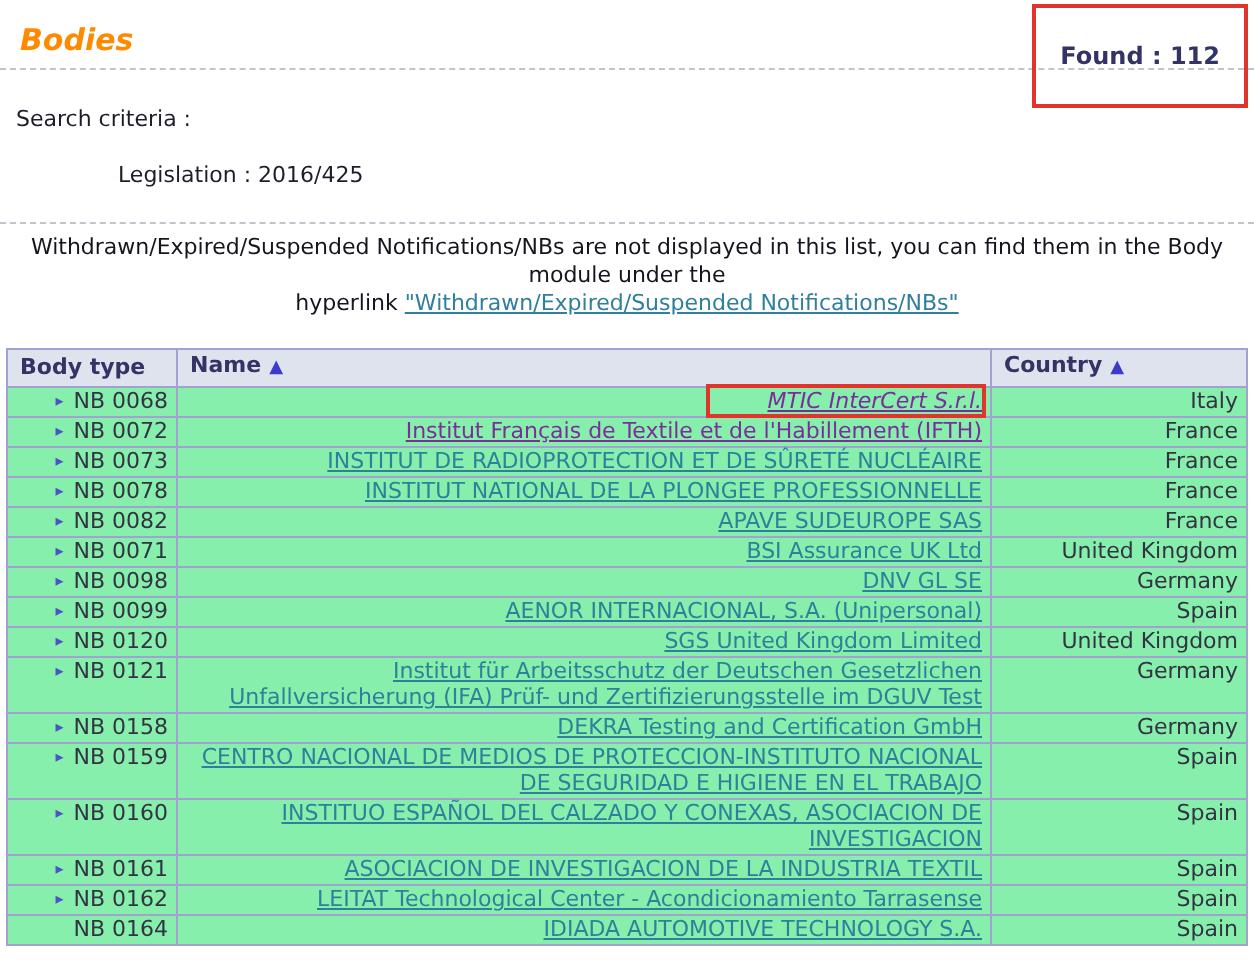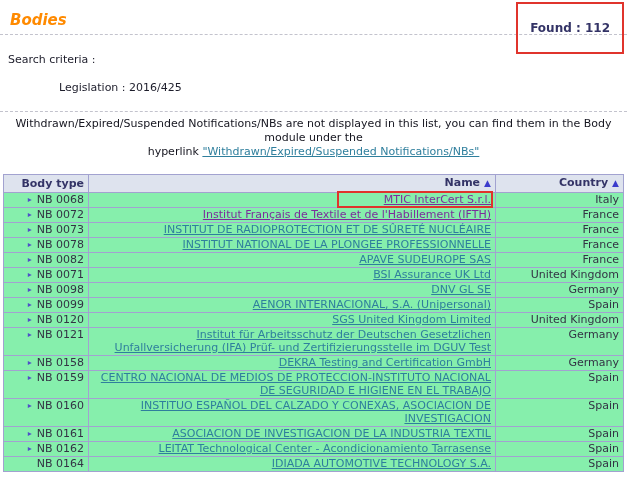--- a/index.html
+++ b/index.html
@@ -22,36 +22,36 @@
   .sep2 { margin-top:17px; border-bottom:1px dashed #c3c3cd; }
   .note {
     margin-top:5px; text-align:center; font-size:11px; line-height:14px; color:#15151f;
   }
   .note a { color:var(--link_teal); }
 
   table { border-collapse:collapse; table-layout:fixed; width:620px; margin:15px 0 0 3px; }
   th, td { border:1px solid var(--border_lavender); }
   th {
     background:var(--header_bg); color:var(--navy);
-    font-size:11px; font-weight:bold; text-align:right;
+    font-size:11px; font-weight:bold; text-align:left;
     padding:1px 4px 2px 6px; line-height:13px;
   }
   th .sort-arrow { color:var(--arrow_blue); font-size:9px; margin-left:4px; }
   td {
     font-size:11px; line-height:13px; padding:0 4px 1px 6px;
     color:var(--text_dark); vertical-align:top; background:#86efac;text-align:right;
   }
   td.col-type { white-space:nowrap; }
   td.col-type .bullet { color:var(--bullet_blue); font-size:8px; margin-right:5px; vertical-align:1px; }
   td.col-name a { text-decoration:underline; }
   a.nlink { color:var(--link_teal); }
   a.nlink.visited { color:var(--link_visited); }
   .linkwrap.hl {
-    display:inline-block; width:152px;
-    outline:2px solid var(--annotation_red); outline-offset:0px;
+    display:inline-block; width:136px;
+    outline:2px solid var(--annotation_red); outline-offset:0px;font-style:italic;
   }
 </style>
 </head>
 <body>
 
 <div class="topbar">
   <h1 class="page-title">Bodies</h1>
   <div class="found-box">Found : 112</div>
 </div>
 

